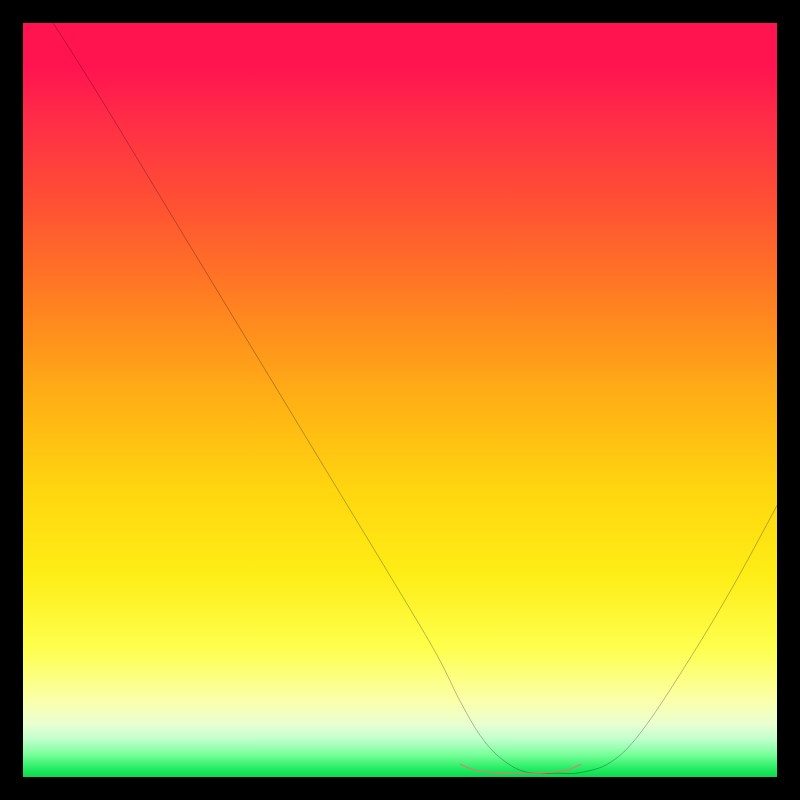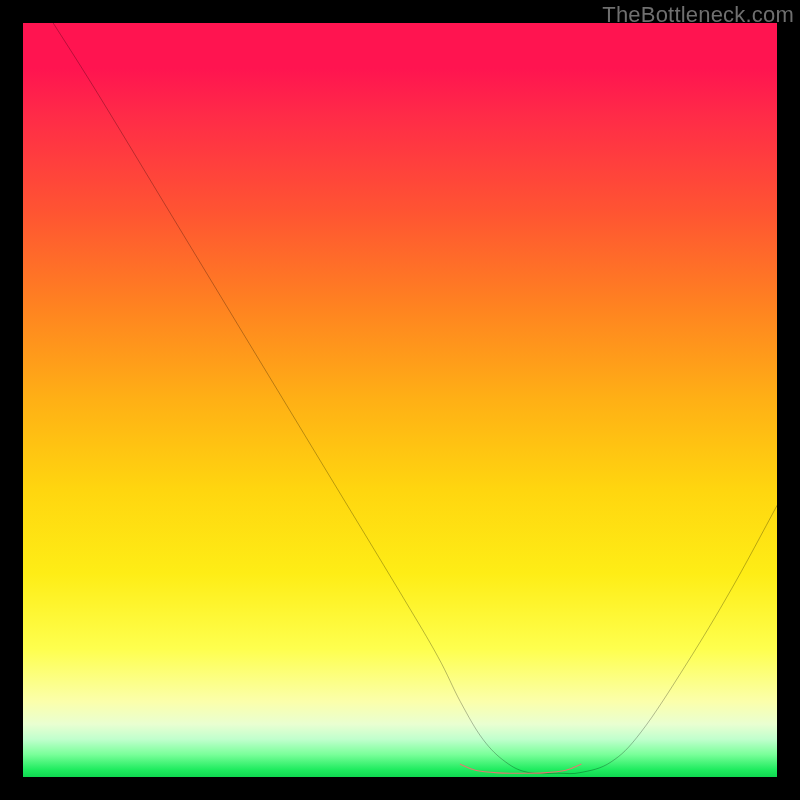--- a/index.html
+++ b/index.html
@@ -61,14 +61,13 @@
 </head>
 <body>
 
 <div class="chart-container">
   <div class="plot-area">
     <svg class="curve" viewBox="0 0 100 100" preserveAspectRatio="none">
       <path id="main-curve" fill="none" stroke="#000000" stroke-width="0.28" vector-effect="non-scaling-stroke" stroke-linecap="round" d="M 4.000 0.000 C 5.080 1.710, 7.120 4.820, 10.000 9.500 C 12.880 14.180, 16.400 20.060, 20.000 26.000 C 23.600 31.940, 26.400 36.560, 30.000 42.500 C 33.600 48.440, 36.400 53.060, 40.000 59.000 C 43.600 64.940, 47.300 71.000, 50.000 75.500 C 52.700 80.000, 53.560 81.390, 55.000 84.000 C 56.440 86.610, 56.920 88.020, 58.000 90.000 C 59.080 91.980, 59.920 93.560, 61.000 95.000 C 62.080 96.440, 62.920 97.208, 64.000 98.000 C 65.080 98.792, 65.740 99.130, 67.000 99.400 C 68.260 99.670, 69.740 99.500, 71.000 99.500 C 72.260 99.500, 72.740 99.670, 74.000 99.400 C 75.260 99.130, 76.560 98.972, 78.000 98.000 C 79.440 97.028, 80.200 96.340, 82.000 94.000 C 83.800 91.660, 85.840 88.420, 88.000 85.000 C 90.160 81.580, 91.840 78.780, 94.000 75.000 C 96.160 71.220, 98.920 65.980, 100.000 64.000"></path>
       <path id="optimal-curve" fill="none" stroke="#e47a6f" stroke-width="1.1" vector-effect="non-scaling-stroke" stroke-linecap="round" d="M 58.000 98.300 C 58.360 98.444, 59.100 98.893, 60.000 99.100 C 60.900 99.307, 61.920 99.378, 63.000 99.450 C 64.080 99.522, 64.920 99.500, 66.000 99.500 C 67.080 99.500, 67.920 99.522, 69.000 99.450 C 70.080 99.378, 71.100 99.307, 72.000 99.100 C 72.900 98.893, 73.640 98.444, 74.000 98.300"></path>
     </svg>
   </div>
-  <div class="watermark">TheBottleneck.com</div>
 </div>
 
 </body></html>

